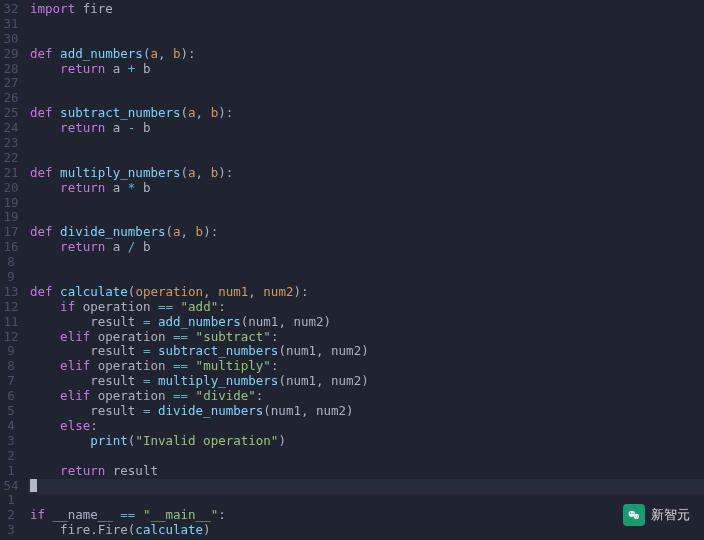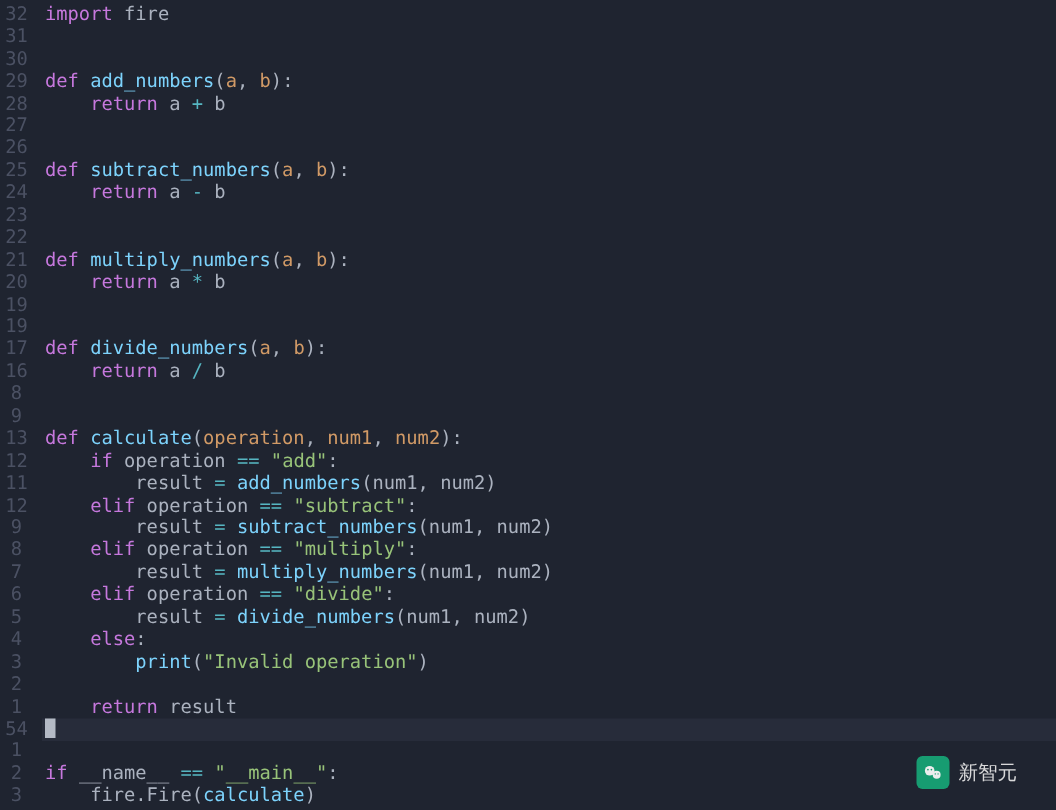--- a/index.html
+++ b/index.html
@@ -55,21 +55,21 @@
   .cursor-block {
     display:inline-block;
     width: 7px;
     height: 13px;
     background: #c0c5ce;
     vertical-align: bottom;
     margin-bottom: 1px;
   }
   .watermark {
     position: absolute;
-    right: 26px;
+    right: 14px;
     bottom: 14px;
     display: flex;
     align-items: center;
     gap: 6px;
     color: #e8e8e8;
     font-family: -apple-system, "PingFang SC", "Microsoft YaHei", sans-serif;
     font-size: 13px;
     font-weight: 500;
     opacity: 0.92;
   }

